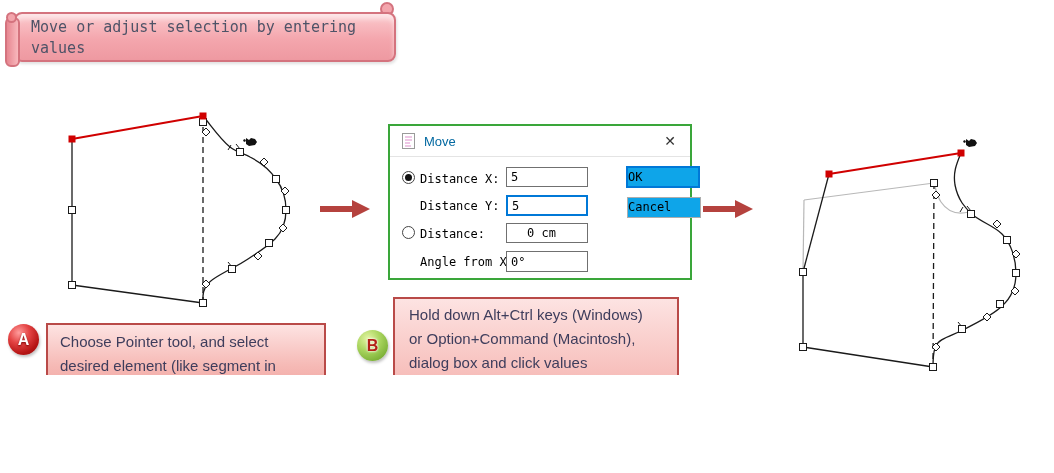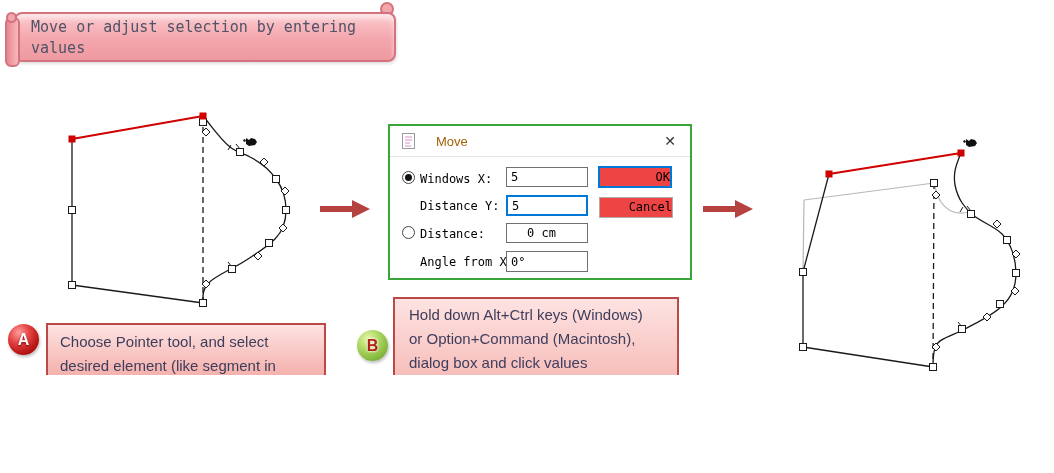--- a/index.html
+++ b/index.html
@@ -30,34 +30,34 @@
   #arrow-1{left:320px;top:199px;}
   #arrow-2{left:703px;top:199px;}
 
   
   .dialog{position:absolute;left:388px;top:124px;width:304px;height:156px;
     background:#fff;border:2px solid #3aa63a;box-sizing:border-box;
     font-family:"DejaVu Sans Mono",monospace;}
   .dialog-titlebar{position:absolute;left:0;top:0;right:0;height:30px;
     border-bottom:1px solid #e4e4e4;display:flex;align-items:center;}
   .dialog-title-icon{margin-left:12px;width:13px;height:16px;}
-  .dialog-title{margin-left:21px;font:13px "Liberation Sans",sans-serif;color:#a16207;}
+  .dialog-title{margin-left:9px;font:13px "Liberation Sans",sans-serif;color:#0369a1;}
   .dialog-close{position:absolute;right:10px;top:5px;width:20px;height:20px;
     font:14px "Liberation Sans",sans-serif;color:#333;text-align:center;line-height:20px;cursor:default;}
   .radio{position:absolute;width:13px;height:13px;border:1px solid #444;border-radius:50%;
     background:#fff;box-sizing:border-box;}
   .radio.selected::after{content:"";position:absolute;left:2px;top:2px;width:7px;height:7px;
     border-radius:50%;background:#111;}
   .dlg-label{position:absolute;font:12px "DejaVu Sans Mono",monospace;color:#000;white-space:nowrap;}
   .dlg-input{position:absolute;width:82px;height:20px;border:1px solid #707070;
     font:12px "DejaVu Sans Mono",monospace;color:#000;padding:0 0 0 4px;box-sizing:border-box;
     background:#fff;outline:none;}
   .dlg-input.focused{border:2px solid #0078d7;}
-  .dlg-btn{position:absolute;width:74px;height:22px;background:#ef4444;
-    font:12px/18px "DejaVu Sans Mono",monospace;color:#000;text-align:right;box-sizing:border-box;}
+  .dlg-btn{position:absolute;width:74px;height:22px;background:#0ea5e9;
+    font:12px/18px "DejaVu Sans Mono",monospace;color:#000;text-align:left;box-sizing:border-box;margin-left:28px;}
   #ok-button{border:2px solid #0078d7;}
   #cancel-button{border:1px solid #adadad;height:21px;line-height:19px;}
 
   
   .callout-box{position:absolute;box-sizing:border-box;border:2px solid #b94a48;
     background:linear-gradient(180deg,#fde3e2 0%,#f6bab6 55%,#efa09b 100%);
     color:#3e3d5c;font:15px/24px "Liberation Sans",sans-serif;}
   #box-a{left:46px;top:323px;width:280px;height:77px;padding:5px 12px;}
   #box-b{left:393px;top:297px;width:286px;height:159px;padding:4px 14px 0;}
   .pre{white-space:pre-line;}
@@ -129,21 +129,21 @@
     <div class="dialog-titlebar">
       <svg class="dialog-title-icon" viewBox="0 0 13 16">
         <rect x="0.5" y="0.5" width="12" height="15" fill="#fff" stroke="#9a9a9a"></rect>
         <path d="M3,4 h7 M3,7 h7 M3,10 h5 M3,13 h6" stroke="#dd8ecb" fill="none"></path>
       </svg>
       <span class="dialog-title">Move</span>
       <span class="dialog-close">✕</span>
     </div>
 
     <div class="radio selected" style="left:12px;top:45px;"></div>
-    <span class="dlg-label" style="left:30px;top:46px;">Windows X:</span>
+    <span class="dlg-label" style="left:30px;top:46px;">Distance X:</span>
     <input class="dlg-input" style="left: 116px; top: 41px;" value="5">
     <div class="dlg-btn" id="ok-button" style="left:208px;top:40px;">OK</div>
 
     <span class="dlg-label" style="left:30px;top:73px;">Distance Y:</span>
     <input class="dlg-input focused" style="left: 116px; top: 69px; height: 21px;" value="5">
     <div class="dlg-btn" id="cancel-button" style="left:209px;top:71px;">Cancel</div>
 
     <div class="radio" style="left:12px;top:100px;"></div>
     <span class="dlg-label" style="left:30px;top:101px;">Distance:</span>
     <input class="dlg-input" style="left: 116px; top: 97px; padding-left: 20px;" value="0 cm">

